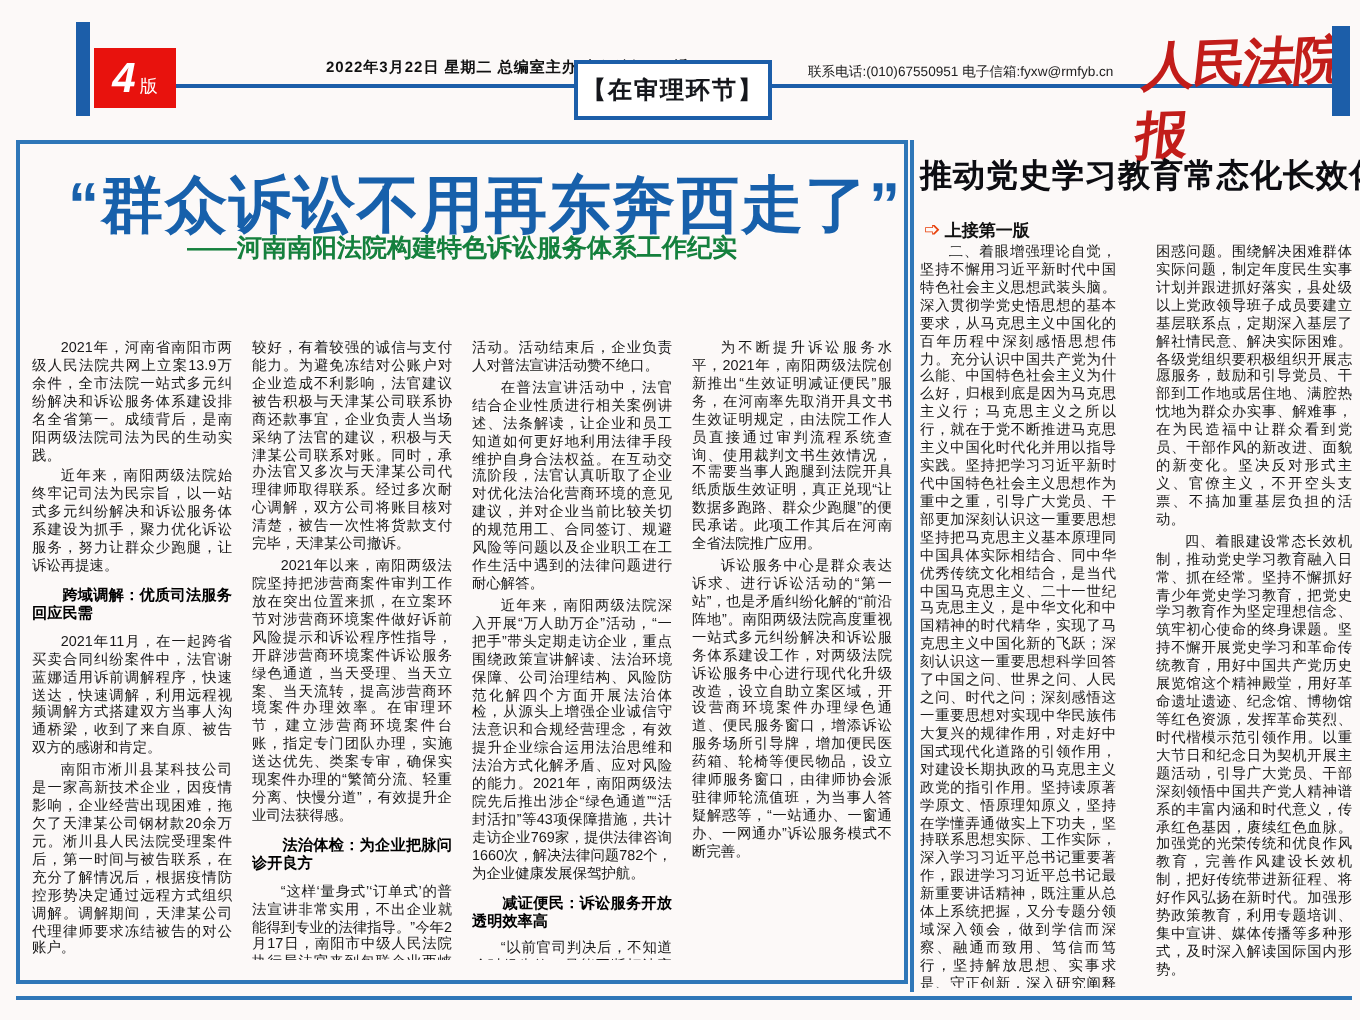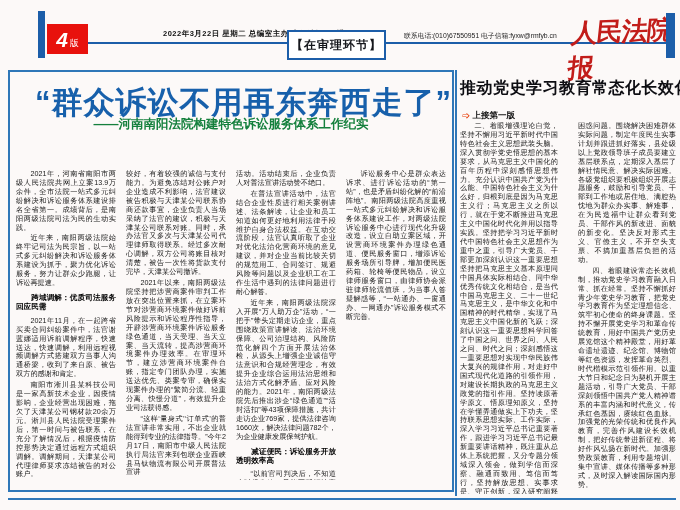--- a/index.html
+++ b/index.html
@@ -17,22 +17,22 @@
   .section-box{position:absolute;left:287px;top:30px;width:95px;height:26px;border:2px solid #1c5ea9;
                background:#fff;display:flex;align-items:center;justify-content:center;
                font-size:12px;font-weight:bold;color:#15171c;letter-spacing:1px;}
   .contact-line{position:absolute;left:404px;top:31px;font-size:6.8px;color:#222;}
   .paper-logo{position:absolute;left:570px;top:14px;font-size:26px;color:#c21d1a;
               font-family:"DejaVu Serif","Liberation Serif",serif;font-weight:bold;
               transform:skewX(-8deg) rotate(-2deg);letter-spacing:-1px;}
   .vbar-right{position:absolute;left:666px;top:13px;width:9px;height:45px;background:#1c5ea9;}
   
   .lead-box{position:absolute;left:8px;top:70px;width:442px;height:418px;border:2px solid #2f77b8;background:#fcf9f8;}
-  .headline{position:absolute;top:10px;width:100%;text-align:right;font-size:31px;font-weight:bold;
-            color:#1760ab;letter-spacing:1px;white-space:nowrap;}
+  .headline{position:absolute;top:10px;width:100%;text-align:left;font-size:31px;font-weight:bold;
+            color:#1760ab;letter-spacing:1px;white-space:nowrap;margin-left:24px;}
   .subtitle{position:absolute;top:44px;width:100%;text-align:center;font-size:12.5px;font-weight:bold;color:#15803d;}
   .byline{position:absolute;top:81px;width:100%;text-align:center;font-size:7.5px;color:#222;}
   .lead-cols{position:absolute;left:6px;top:98px;width:430px;height:310px;display:flex;gap:10px;}
   .ncol{flex:1;overflow:hidden;font-size:7.2px;line-height:1.24;text-align:justify;color:#191919;}
   .ncol p{margin:0 0 2px;}
   .ncol p.para{text-indent:2em;}
   .ncol p.cont{text-indent:0;}
   .ncol p.subhead{font-weight:bold;text-indent:2em;margin:5px 0;font-size:7.6px;color:#000;}
   
   .side-rule{position:absolute;left:455px;top:70px;width:2px;height:426px;background:#2f77b8;}
@@ -70,30 +70,32 @@
       <div class="ncol">
           <p class="para">2021年，河南省南阳市两级人民法院共网上立案13.9万余件，全市法院一站式多元纠纷解决和诉讼服务体系建设排名全省第一。成绩背后，是南阳两级法院司法为民的生动实践。</p>
           <p class="para">近年来，南阳两级法院始终牢记司法为民宗旨，以一站式多元纠纷解决和诉讼服务体系建设为抓手，聚力优化诉讼服务，努力让群众少跑腿，让诉讼再提速。</p>
           <p class="subhead">跨域调解：优质司法服务回应民需</p>
           <p class="para">2021年11月，在一起跨省买卖合同纠纷案件中，法官谢蓝娜适用诉前调解程序，快速送达，快速调解，利用远程视频调解方式搭建双方当事人沟通桥梁，收到了来自原、被告双方的感谢和肯定。</p>
           <p class="para">南阳市淅川县某科技公司是一家高新技术企业，因疫情影响，企业经营出现困难，拖欠了天津某公司钢材款20余万元。淅川县人民法院受理案件后，第一时间与被告联系，在充分了解情况后，根据疫情防控形势决定通过远程方式组织调解。调解期间，天津某公司代理律师要求冻结被告的对公账户。</p>
         </div>
       <div class="ncol">
           <p class="cont">较好，有着较强的诚信与支付能力。为避免冻结对公账户对企业造成不利影响，法官建议被告积极与天津某公司联系协商还款事宜，企业负责人当场采纳了法官的建议，积极与天津某公司联系对账。同时，承办法官又多次与天津某公司代理律师取得联系。经过多次耐心调解，双方公司将账目核对清楚，被告一次性将货款支付完毕，天津某公司撤诉。</p>
           <p class="para">2021年以来，南阳两级法院坚持把涉营商案件审判工作放在突出位置来抓，在立案环节对涉营商环境案件做好诉前风险提示和诉讼程序性指导，开辟涉营商环境案件诉讼服务绿色通道，当天受理、当天立案、当天流转，提高涉营商环境案件办理效率。在审理环节，建立涉营商环境案件台账，指定专门团队办理，实施送达优先、类案专审，确保实现案件办理的“繁简分流、轻重分离、快慢分道”，有效提升企业司法获得感。</p>
+          <p class="subhead">法治体检：为企业把脉问诊开良方</p>
           <p class="para">“这样‘量身式’‘订单式’的普法宣讲非常实用，不出企业就能得到专业的法律指导。”今年2月17日，南阳市中级人民法院执行局法官来到包联企业西峡县马钛物流有限公司开展普法宣讲</p>
         </div>
       <div class="ncol">
           <p class="cont">活动。活动结束后，企业负责人对普法宣讲活动赞不绝口。</p>
           <p class="para">在普法宣讲活动中，法官结合企业性质进行相关案例讲述、法条解读，让企业和员工知道如何更好地利用法律手段维护自身合法权益。在互动交流阶段，法官认真听取了企业对优化法治化营商环境的意见建议，并对企业当前比较关切的规范用工、合同签订、规避风险等问题以及企业职工在工作生活中遇到的法律问题进行耐心解答。</p>
           <p class="para">近年来，南阳两级法院深入开展“万人助万企”活动，“一把手”带头定期走访企业，重点围绕政策宣讲解读、法治环境保障、公司治理结构、风险防范化解四个方面开展法治体检，从源头上增强企业诚信守法意识和合规经营理念，有效提升企业综合运用法治思维和法治方式化解矛盾、应对风险的能力。2021年，南阳两级法院先后推出涉企“绿色通道”“活封活扣”等43项保障措施，共计走访企业769家，提供法律咨询1660次，解决法律问题782个，为企业健康发展保驾护航。</p>
           <p class="subhead">减证便民：诉讼服务开放透明效率高</p>
           <p class="para">“以前官司判决后，不知道啥时候生效，只能不断打法官电话咨询。现在，</p>
         </div>
       <div class="ncol">
+          <p class="para">为不断提升诉讼服务水平，2021年，南阳两级法院创新推出“生效证明减证便民”服务，在河南率先取消开具文书生效证明规定，由法院工作人员直接通过审判流程系统查询、使用裁判文书生效情况，不需要当事人跑腿到法院开具纸质版生效证明，真正兑现“让数据多跑路、群众少跑腿”的便民承诺。此项工作其后在河南全省法院推广应用。</p>
           <p class="para">诉讼服务中心是群众表达诉求、进行诉讼活动的“第一站”，也是矛盾纠纷化解的“前沿阵地”。南阳两级法院高度重视一站式多元纠纷解决和诉讼服务体系建设工作，对两级法院诉讼服务中心进行现代化升级改造，设立自助立案区域，开设营商环境案件办理绿色通道、便民服务窗口，增添诉讼服务场所引导牌，增加便民医药箱、轮椅等便民物品，设立律师服务窗口，由律师协会派驻律师轮流值班，为当事人答疑解惑等，“一站通办、一窗通办、一网通办”诉讼服务模式不断完善。</p>
         </div>
     </div>
   </div>
 
   <div class="side-rule"></div>
   <div class="side-title">推动党史学习教育常态化长效化</div>
   <div class="continued-tag">
     <span class="arrow-icon">➩</span>
     <span>上接第一版</span>

